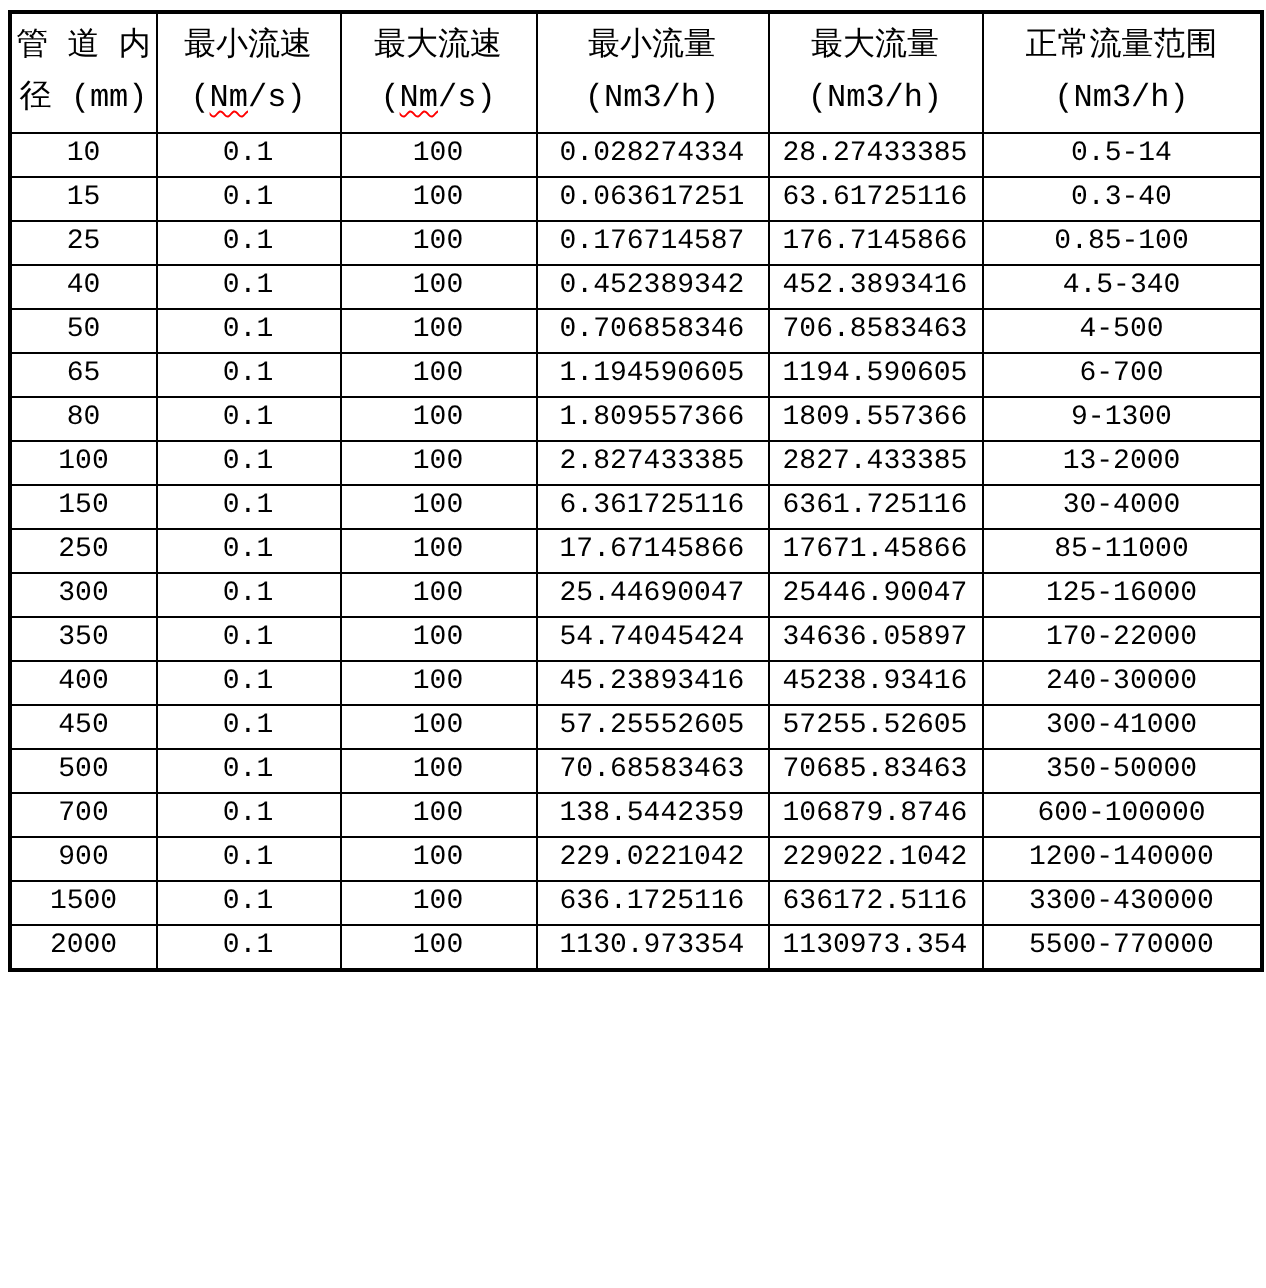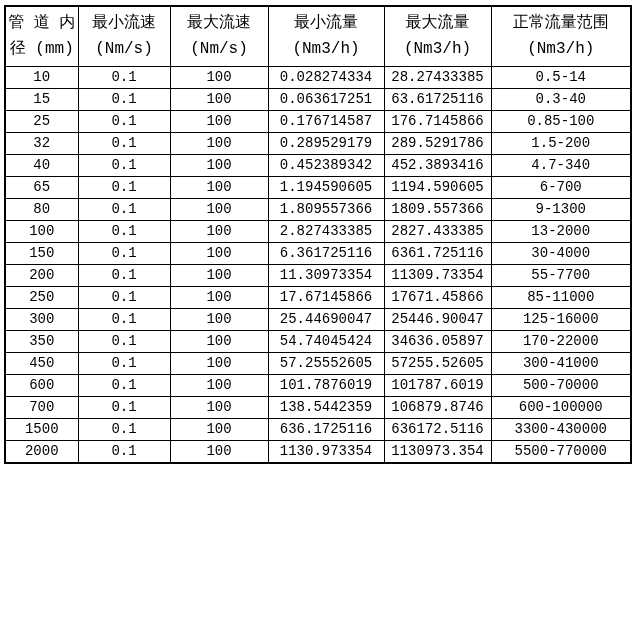--- a/index.html
+++ b/index.html
@@ -40,20 +40,21 @@
   .flow-table td {
     height: 21px;
     font-size: 14px;
     line-height: 21px;
   }
   .hline {
     display: block;
     line-height: 1.6;
   }
   .spell {
+    text-decoration: underline;
     text-decoration-style: wavy;
     text-decoration-color: #ff0000;
     text-decoration-thickness: 1px;
     text-underline-offset: 2px;
   }
 </style>
 </head>
 <body>
 
 <div class="page">
@@ -113,34 +114,34 @@
         </tr>
         <tr>
           <td>25</td>
           <td>0.1</td>
           <td>100</td>
           <td>0.176714587</td>
           <td>176.7145866</td>
           <td>0.85-100</td>
         </tr>
         <tr>
-          <td>32</td>
-          <td>0.1</td>
-          <td>100</td>
-          <td>0.289529179</td>
-          <td>289.5291786</td>
-          <td>1.5-200</td>
-        </tr>
-        <tr>
           <td>40</td>
           <td>0.1</td>
           <td>100</td>
           <td>0.452389342</td>
           <td>452.3893416</td>
-          <td>4.7-340</td>
+          <td>4.5-340</td>
+        </tr>
+        <tr>
+          <td>50</td>
+          <td>0.1</td>
+          <td>100</td>
+          <td>0.706858346</td>
+          <td>706.8583463</td>
+          <td>4-500</td>
         </tr>
         <tr>
           <td>65</td>
           <td>0.1</td>
           <td>100</td>
           <td>1.194590605</td>
           <td>1194.590605</td>
           <td>6-700</td>
         </tr>
         <tr>
@@ -161,28 +162,20 @@
         </tr>
         <tr>
           <td>150</td>
           <td>0.1</td>
           <td>100</td>
           <td>6.361725116</td>
           <td>6361.725116</td>
           <td>30-4000</td>
         </tr>
         <tr>
-          <td>200</td>
-          <td>0.1</td>
-          <td>100</td>
-          <td>11.30973354</td>
-          <td>11309.73354</td>
-          <td>55-7700</td>
-        </tr>
-        <tr>
           <td>250</td>
           <td>0.1</td>
           <td>100</td>
           <td>17.67145866</td>
           <td>17671.45866</td>
           <td>85-11000</td>
         </tr>
         <tr>
           <td>300</td>
           <td>0.1</td>
@@ -193,42 +186,58 @@
         </tr>
         <tr>
           <td>350</td>
           <td>0.1</td>
           <td>100</td>
           <td>54.74045424</td>
           <td>34636.05897</td>
           <td>170-22000</td>
         </tr>
         <tr>
+          <td>400</td>
+          <td>0.1</td>
+          <td>100</td>
+          <td>45.23893416</td>
+          <td>45238.93416</td>
+          <td>240-30000</td>
+        </tr>
+        <tr>
           <td>450</td>
           <td>0.1</td>
           <td>100</td>
           <td>57.25552605</td>
           <td>57255.52605</td>
           <td>300-41000</td>
         </tr>
         <tr>
-          <td>600</td>
-          <td>0.1</td>
-          <td>100</td>
-          <td>101.7876019</td>
-          <td>101787.6019</td>
-          <td>500-70000</td>
+          <td>500</td>
+          <td>0.1</td>
+          <td>100</td>
+          <td>70.68583463</td>
+          <td>70685.83463</td>
+          <td>350-50000</td>
         </tr>
         <tr>
           <td>700</td>
           <td>0.1</td>
           <td>100</td>
           <td>138.5442359</td>
           <td>106879.8746</td>
           <td>600-100000</td>
+        </tr>
+        <tr>
+          <td>900</td>
+          <td>0.1</td>
+          <td>100</td>
+          <td>229.0221042</td>
+          <td>229022.1042</td>
+          <td>1200-140000</td>
         </tr>
         <tr>
           <td>1500</td>
           <td>0.1</td>
           <td>100</td>
           <td>636.1725116</td>
           <td>636172.5116</td>
           <td>3300-430000</td>
         </tr>
         <tr>

